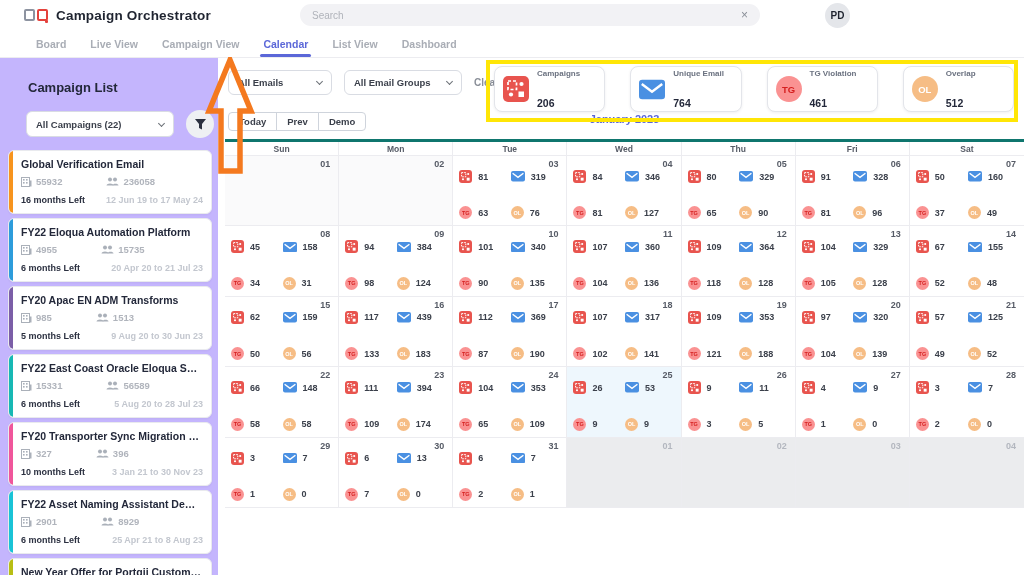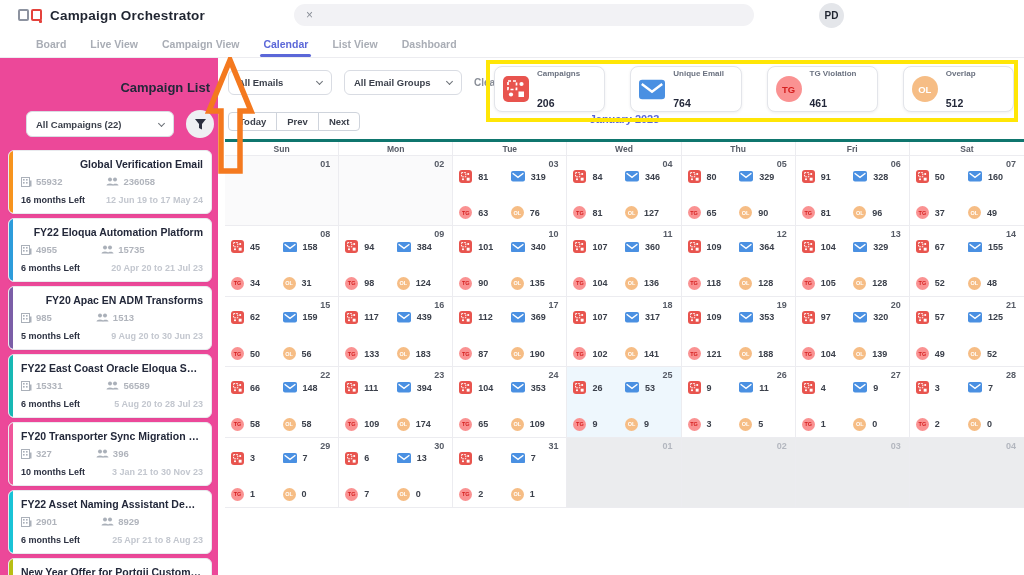--- a/index.html
+++ b/index.html
@@ -1,20 +1,20 @@
 <!DOCTYPE html>
 <html><head>
 <meta charset="utf-8">
 <style>
   * { margin:0; padding:0; box-sizing:border-box; }
   html,body { width:1024px; height:575px; overflow:hidden; background:#fff;
     font-family:"Liberation Sans", sans-serif; color:#2b3040; }
 
   
-  .header { position:absolute; left:4px; top:0; width:852px; height:30px;
+  .header { position:absolute; left:10px; top:0; width:852px; height:30px;
     display:flex; align-items:center; padding:0 14px; background:#fff; z-index:4; }
   .logo { display:flex; align-items:flex-end; gap:2px; margin-right:8px; }
   .logo .lp { width:11px; height:12px; border:2.5px solid #8d93a0; border-radius:2px; }
   .logo .lq { width:11px; height:12px; border:2.5px solid #e4423c; border-radius:2px; position:relative; }
   .logo .lq:after { content:""; position:absolute; right:-2px; bottom:-4px; width:3px; height:3px; background:#e4423c; border-radius:1px; }
   .app-title { font-size:13.5px; font-weight:700; color:#1f2430; letter-spacing:.2px; }
   .searchbar { position:absolute; left:290px; top:4px; width:460px; height:22px;
     background:#f2f2f5; border-radius:12px; display:flex; align-items:center; padding:0 12px; }
   .searchbar input { flex:1; border:none; background:transparent; outline:none;
     font-size:10px; color:#5b6068; font-family:"Liberation Sans", sans-serif; }
@@ -26,21 +26,21 @@
 
   
   .nav { position:absolute; left:0; top:30px; width:1024px; height:28px;
     display:flex; align-items:center; gap:24px; padding:0 4px 0 36px;
     border-bottom:1px solid #ececf0; background:#fff; z-index:4; }
   .tab { font-size:10.5px; font-weight:700; color:#a9adb5; cursor:pointer; position:relative; padding:7px 0; }
   .tab.active { color:#5b67d8; }
   .tab.active:after { content:""; position:absolute; left:-3px; right:-3px; bottom:0; height:2.5px; background:#5b67d8; border-radius:2px; }
 
   
-  .sidebar { position:absolute; left:0; top:58px; width:218px; height:517px; background:#ec4899; padding:0 8px 0 8px;text-align:right; }
+  .sidebar { position:absolute; left:0; top:58px; width:218px; height:517px; background:#c4b5fd; padding:0 8px 0 8px; }
   .side-title { font-size:13px; font-weight:700; color:#23283a; margin:22px 0 0 20px; }
   .side-filter { position:absolute; left:26px; top:52px; display:flex; align-items:center; gap:12px; }
   .select { display:flex; align-items:center; justify-content:space-between; background:#fff;
     border:1px solid #d9dce3; border-radius:6px; font-size:9.5px; font-weight:600; color:#3a3f4a;
     padding:0 9px; cursor:pointer; }
   .side-filter .select { width:148px; height:26px; }
   .chev { width:5px; height:5px; border-right:1.4px solid #6b7077; border-bottom:1.4px solid #6b7077;
     transform:rotate(45deg); margin-top:-2px; flex:none; margin-left:6px; }
   .funnel-btn { width:28px; height:28px; border-radius:50%; background:#eef0f3; border:none;
     display:flex; align-items:center; justify-content:center; cursor:pointer; }
@@ -120,20 +120,21 @@
 </head>
 <body>
 
 <div class="header">
   <span class="logo">
       <span class="lp"></span>
       <span class="lq"></span>
     </span>
   <span class="app-title">Campaign Orchestrator</span>
   <div class="searchbar">
+    <input type="text" placeholder="Search" style="">
     <span class="search-x">×</span>
   </div>
   <div class="avatar">PD</div>
 </div>
 
 <div class="nav" id="nav-tabs">
     <span class="tab">Board</span>
     <span class="tab">Live View</span>
     <span class="tab">Campaign View</span>
     <span class="tab active">Calendar</span>
@@ -405,21 +406,21 @@
 
 <div class="hl-box"></div>
 
 <svg class="arrow-svg" width="60" height="120" viewBox="0 0 60 120">
   <polygon points="30,3 9,54 21,54 21,114 40,114 40,54 51,54" fill="none" stroke="#F4791F" stroke-width="5.5" stroke-linejoin="miter"></polygon>
 </svg>
 
 <div class="cal-controls">
   <button>Today</button>
   <button>Prev</button>
-  <button>Next</button>
+  <button>Demo</button>
 </div>
 <div class="month-title">January 2023</div>
 
 <div class="calendar">
   <div class="cal-head" id="cal-head">
       <div class="dh">Sun</div>
       <div class="dh">Mon</div>
       <div class="dh">Tue</div>
       <div class="dh">Wed</div>
       <div class="dh">Thu</div>

